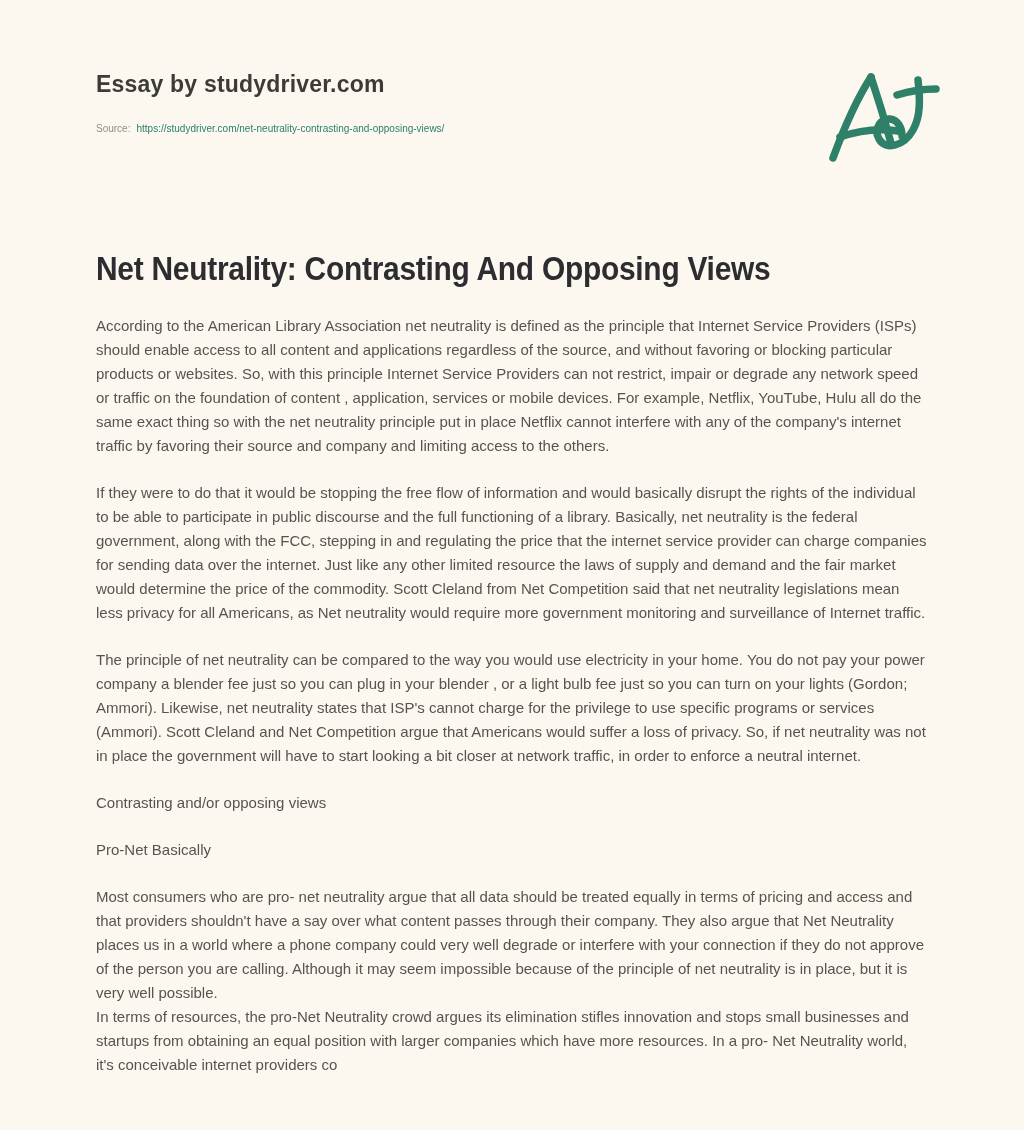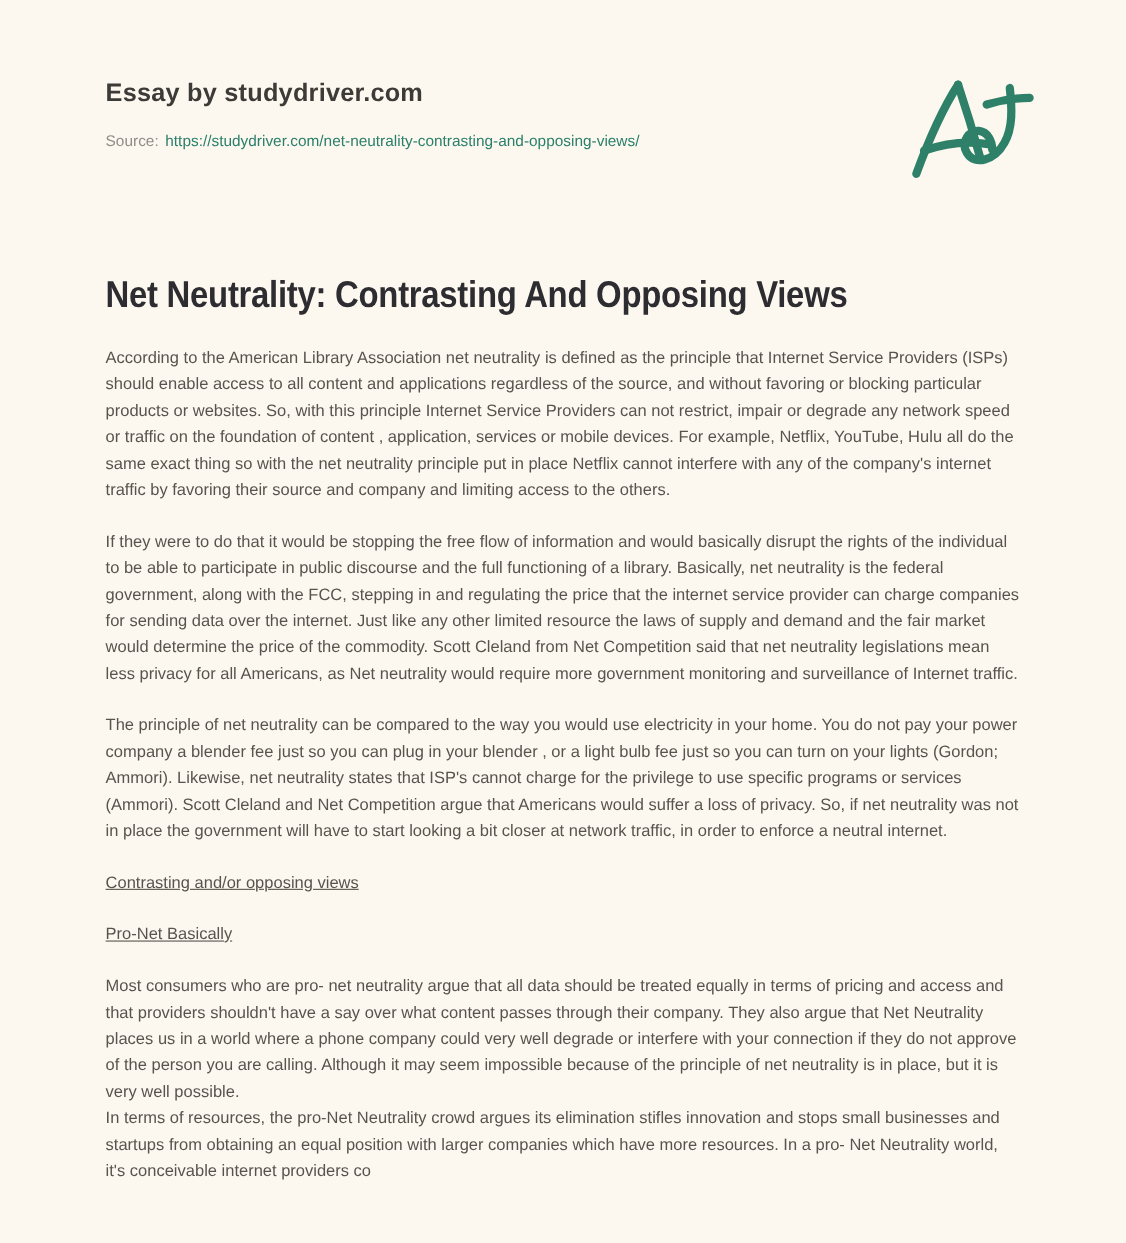--- a/index.html
+++ b/index.html
@@ -26,21 +26,21 @@
   .byline {
     margin: 0;
     font-size: 23px;
     line-height: 28px;
     font-weight: 700;
     color: #3C3B38;
     letter-spacing: 0.2px;
   }
   .source-row {
     margin-top: 21px;
-    font-size: 14px;
+    font-size: 10px;
     line-height: 19px;
   }
   .source-label {
     color: #8F8D88;
     margin-right: 6px;
   }
   .source-link {
     color: #2A7F6B;
     text-decoration: none;
   }
@@ -67,21 +67,20 @@
     color: #57544F;
     font-size: 15px;
     line-height: 24px;
   }
   .article-body p {
     margin: 0 0 23px 0;
     white-space: pre-line;
   }
   .article-body p.heading {
     margin-bottom: 23px;
-    text-decoration: underline;
   }
 </style>
 </head>
 <body>
 
 <div class="page">
 
   <h2 class="byline">Essay by studydriver.com</h2>
 
   <div class="source-row">

